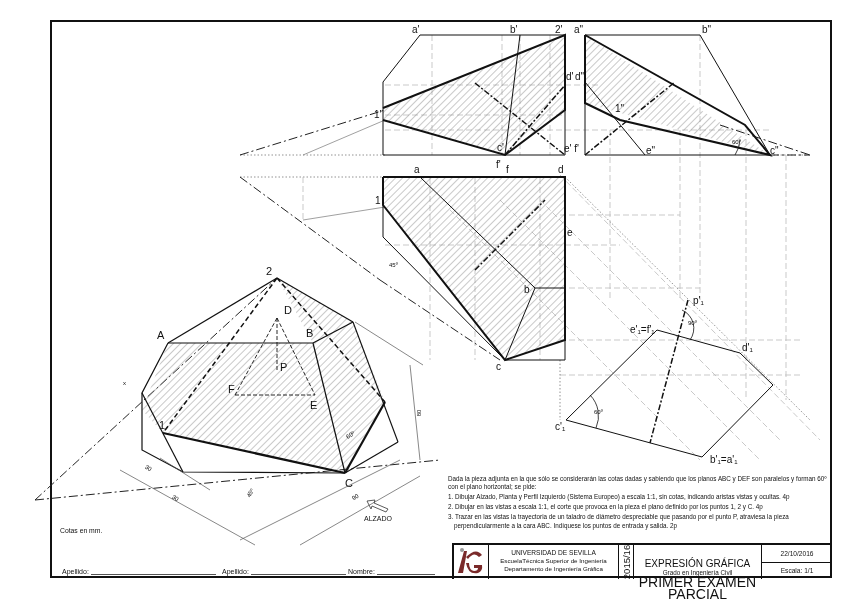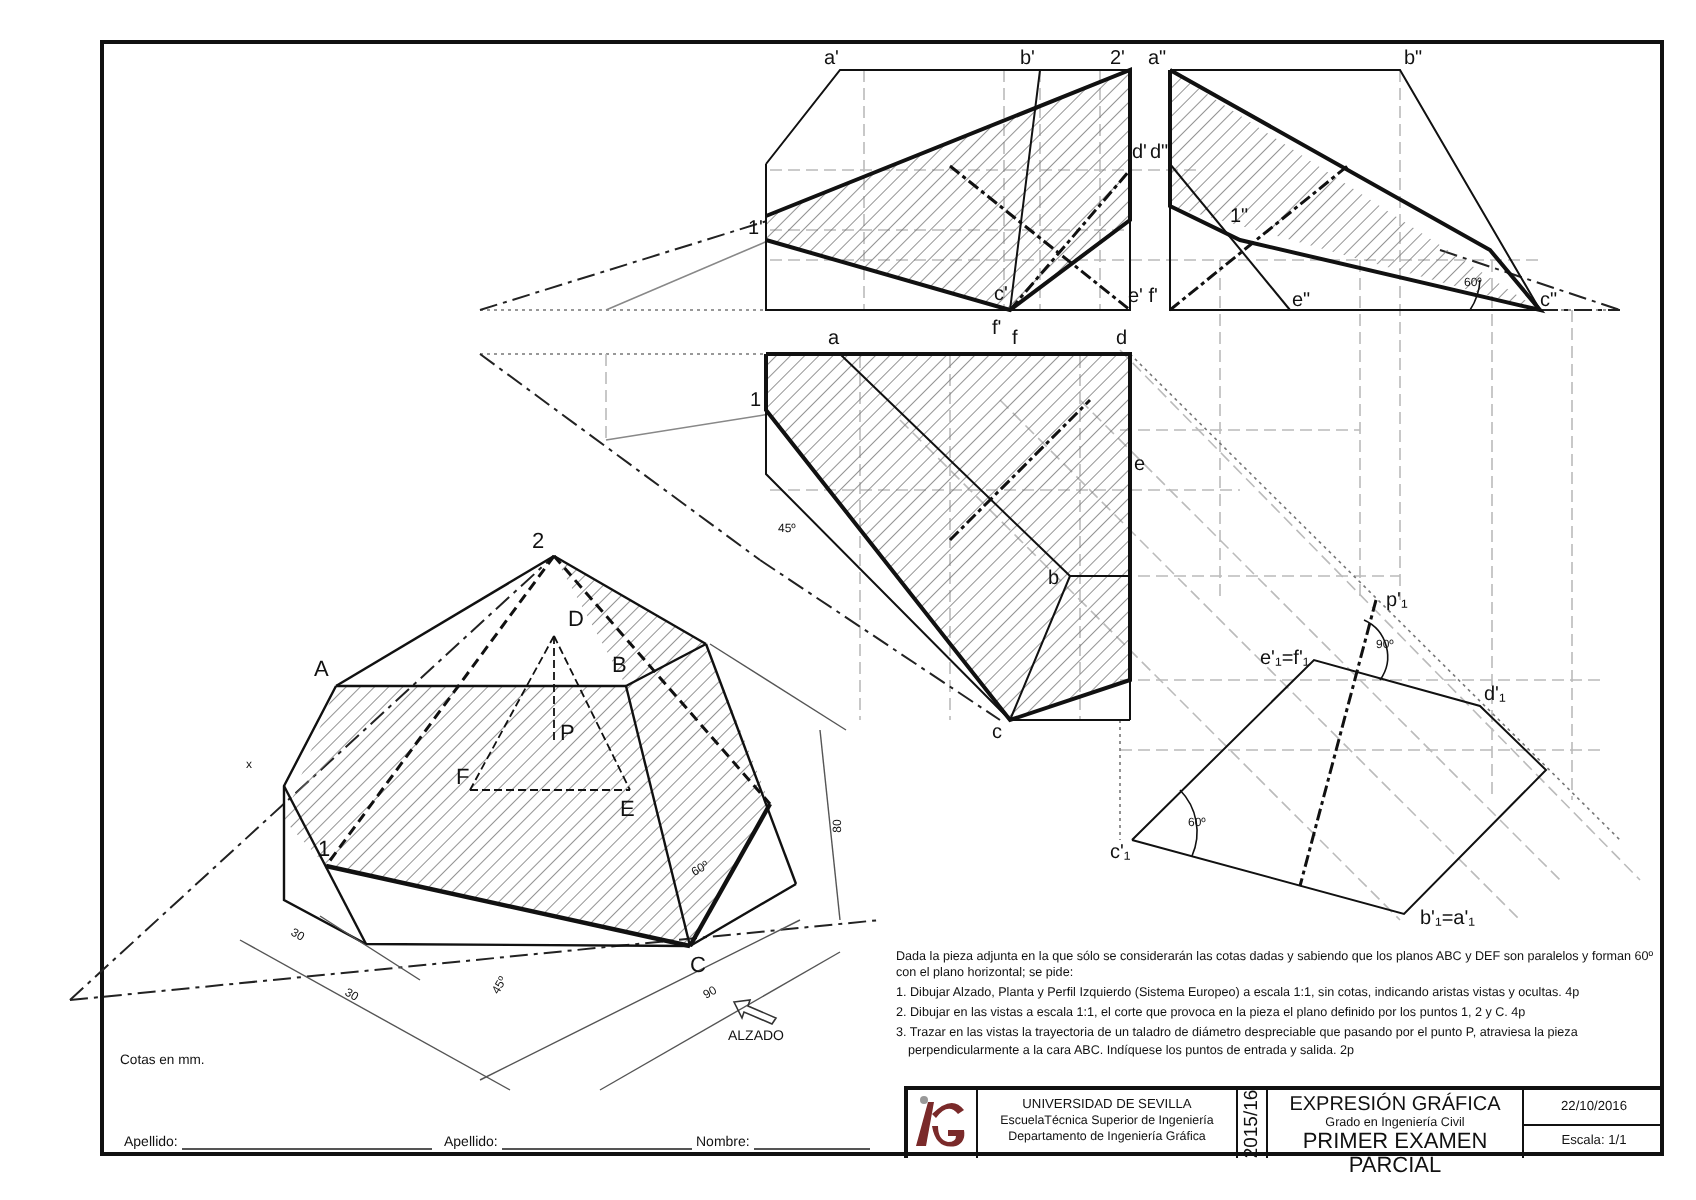--- a/index.html
+++ b/index.html
@@ -15,23 +15,23 @@
   .alzado { position: absolute; left: 364px; top: 515px; font-size: 7px; }
   .name-row { position: absolute; top: 566px; font-size: 7px; display: flex; align-items: flex-end; }
   .name-row .line { display: inline-block; border-bottom: 1px solid #555; height: 8px; margin-left: 2px; }
   .titleblock { position: absolute; left: 452px; top: 543px; width: 380px; height: 36px; border-top: 2px solid #111; border-left: 2px solid #111; box-sizing: border-box; display: flex; }
   .tb-logo { width: 34px; border-right: 1px solid #111; position: relative; }
   .tb-uni { width: 130px; border-right: 1px solid #111; text-align: center; font-size: 6.2px; line-height: 8px; padding-top: 4px; box-sizing: border-box; }
   .tb-uni .u1 { font-size: 6.6px; }
   .tb-year { width: 14px; border-right: 1px solid #111; position: relative; }
   .tb-year span { position: absolute; left: 50%; top: 50%; transform: translate(-50%,-50%) rotate(-90deg); font-size: 9.5px; white-space: nowrap; }
   .tb-title { width: 127px; border-right: 1px solid #111; text-align: center; }
-  .tb-title .t1 { font-size: 10px; line-height: 11px; padding-top: 2px; }
+  .tb-title .t1 { font-size: 10px; line-height: 11px; padding-top: 13px; }
   .tb-title .t2 { font-size: 6.3px; line-height: 7px; }
-  .tb-title .t3 { font-size: 11px; line-height: 12px; }
+  .tb-title .t3 { font-size: 14px; line-height: 12px; }
   .tb-right { flex: 1; display: flex; flex-direction: column; }
   .tb-right div { flex: 1; display: flex; align-items: center; justify-content: center; font-size: 6.6px; }
   .tb-right div:first-child { border-bottom: 1px solid #111; }
 </style>
 </head>
 <body>
 
 <div class="sheet"></div>
 
 <svg class="drawing" width="848" height="600" viewBox="0 0 848 600">

